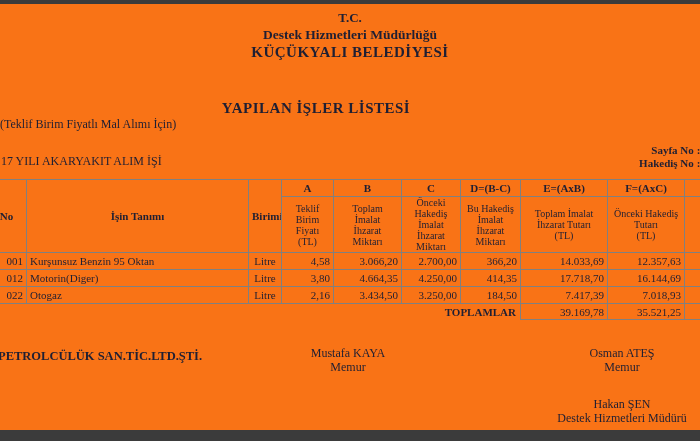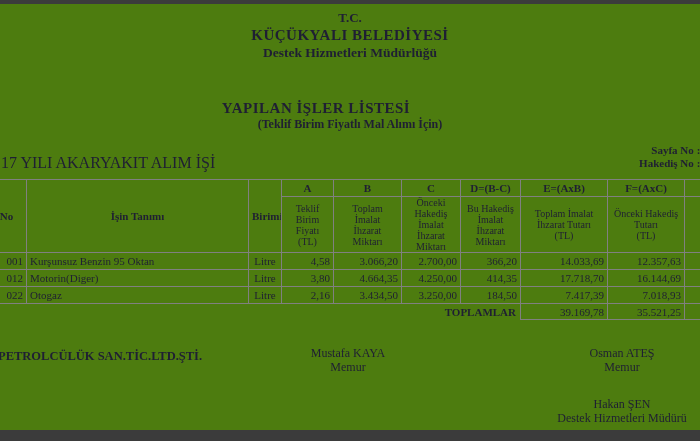--- a/index.html
+++ b/index.html
@@ -1,38 +1,38 @@
 <!DOCTYPE html>
 <html><head>
 <meta charset="utf-8">
 <style>
   html, body { margin: 0; padding: 0; background: #e8e8e8; }
   #page {
     position: relative;
     width: 700px;
     height: 441px;
-    background: #4d7c0f;
+    background: #f97316;
     overflow: hidden;
     font-family: "Liberation Serif", "DejaVu Serif", serif;
     color: #1f1f33;
   }
   .abs { position: absolute; }
 
   #top-bar   { left: 0; top: 0; width: 700px; height: 4px; background: #3b3b3b; }
   #bottom-bar{ left: 0; top: 430px; width: 700px; height: 11px; background: #3b3b3b; }
 
   #letterhead { left: 0; top: 10px; width: 700px; text-align: center; font-weight: bold; }
   #org-line1 { font-size: 13px; line-height: 16px; }
   #org-line2 { font-size: 15px; line-height: 18px; letter-spacing: .5px; }
   #org-line3 { font-size: 13.5px; line-height: 17px; }
 
   #doc-title    { left: 0; top: 100px; width: 632px; text-align: center; font-weight: bold; font-size: 15px; letter-spacing: .5px; }
-  #doc-subtitle { left: 0; top: 117px; width: 700px; text-align: center; font-size: 12px; font-weight: bold; }
-
-  #project-name { left: 1px; top: 154px; font-size: 16px; white-space: nowrap; }
+  #doc-subtitle { left: 0; top: 117px; width: 700px; text-align: left; font-size: 12px; }
+
+  #project-name { left: 1px; top: 154px; font-size: 12px; white-space: nowrap; }
 
   #page-meta { right: -6px; top: 144px; text-align: right; font-size: 11px; line-height: 13px; }
   #page-meta .lbl { font-weight: bold; margin-top: 25px; }
   #page-meta .val { font-weight: bold; margin-left: 3px; }
 
   table#works-table {
     position: absolute;
     left: -14px; top: 179px;
     width: 724px;
     border-collapse: collapse;
@@ -59,22 +59,22 @@
   #sig-right-2{ left: 512px; top: 397px; }
 </style>
 </head>
 <body>
 
 <div id="page">
   <div id="top-bar" class="abs"></div>
 
   <div id="letterhead" class="abs">
     <div id="org-line1">T.C.</div>
+    <div id="org-line3">Destek Hizmetleri Müdürlüğü</div>
     <div id="org-line2">KÜÇÜKYALI BELEDİYESİ</div>
-    <div id="org-line3">Destek Hizmetleri Müdürlüğü</div>
   </div>
 
   <div id="doc-title" class="abs">YAPILAN İŞLER LİSTESİ</div>
   <div id="doc-subtitle" class="abs">(Teklif Birim Fiyatlı Mal Alımı İçin)</div>
 
   <div id="project-name" class="abs">17 YILI AKARYAKIT ALIM İŞİ</div>
 
   <div id="page-meta" class="abs">
     <div>
       <span class="lbl">Sayfa No</span><span class="val">:1</span>

